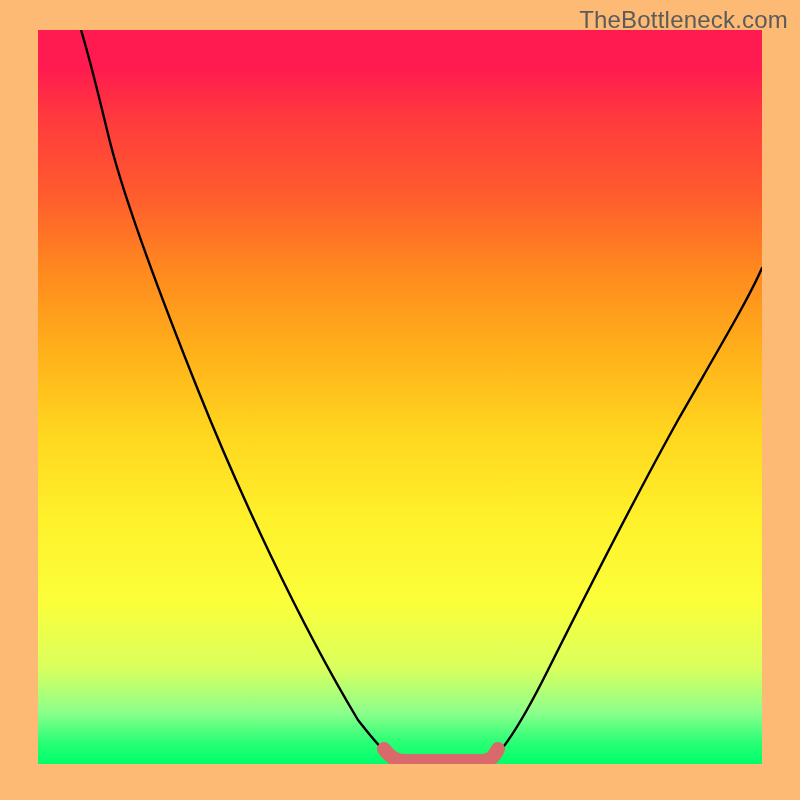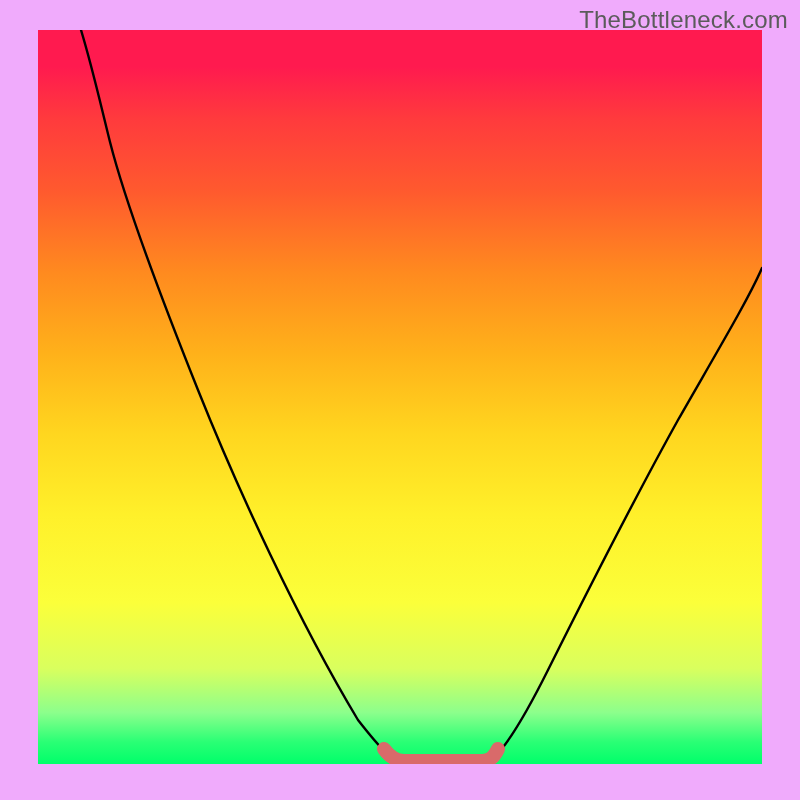--- a/index.html
+++ b/index.html
@@ -10,21 +10,21 @@
     background: #000;
     overflow: hidden;
     font-family: Arial, Helvetica, sans-serif;
   }
   .frame {
     position: absolute;
     left: 0;
     top: 0;
     width: 800px;
     height: 800px;
-    background: #f0abfc;
+    background: #fdba74;
   }
   .plot {
     position: absolute;
     left: 38px;
     top: 30px;
     width: 724px;
     height: 734px;
     background: linear-gradient(to bottom,
       #ff1a4f 0%,
       #ff1a4f 5%,

